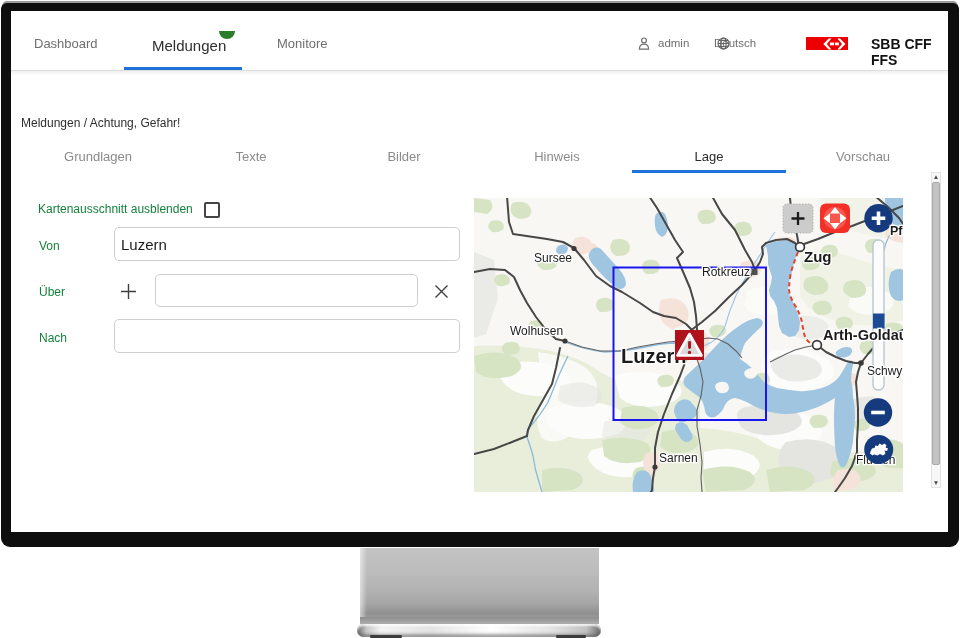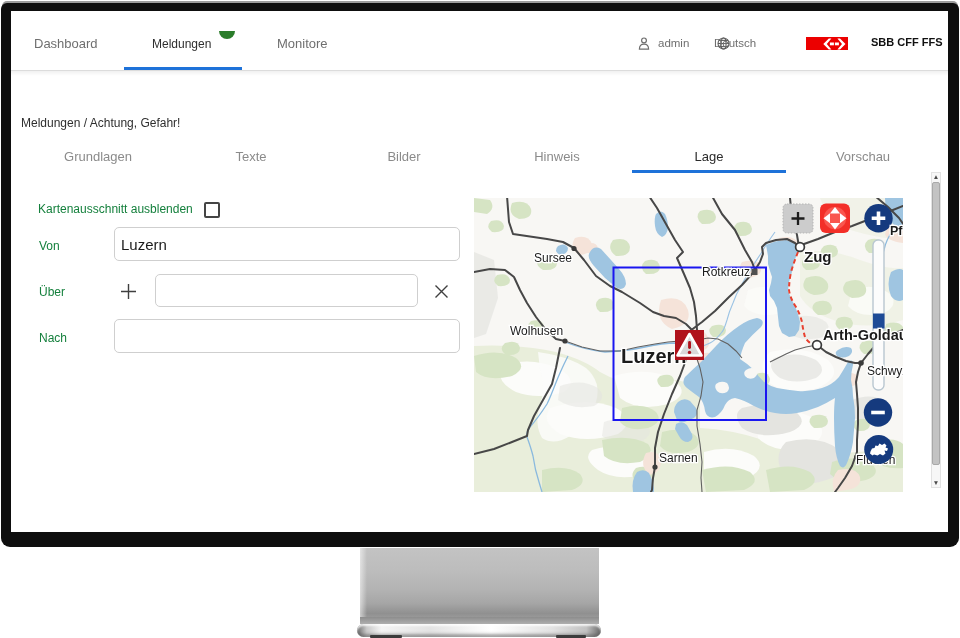--- a/index.html
+++ b/index.html
@@ -45,21 +45,21 @@
   <div class="abs" id="bezel"></div>
   <div class="abs" id="screen"></div>
   <div class="abs" id="stand"></div>
   <div class="abs" id="standhl"></div>
   <div class="abs" id="standband"></div>
   <div class="abs" id="base"></div>
   <div class="abs foot" style="left:370px;width:32px;"></div>
   <div class="abs foot" style="left:556px;width:30px;"></div>
 
   <div class="abs navtxt" style="left:34px;top:36px;">Dashboard</div>
-  <div class="abs navtxt" style="left:152px;top:37px;color:#2e2e2e;font-size:12px;">Meldungen</div>
+  <div class="abs navtxt" style="left:152px;top:37px;color:#2e2e2e;font-size:15px;">Meldungen</div>
   <div class="abs" id="greenbadge"></div>
   <div class="abs navtxt" style="left:277px;top:36px;">Monitore</div>
   <svg class="abs" style="left:638px;top:37px;" width="12" height="13" viewBox="0 0 12 13">
     <circle cx="6" cy="3.4" r="2.4" fill="none" stroke="#6f6f6f" stroke-width="1.2"></circle>
     <path d="M1.4 12.2 C1.4 8.6 3.5 7.2 6 7.2 C8.5 7.2 10.6 8.6 10.6 12.2 Z" fill="none" stroke="#6f6f6f" stroke-width="1.2"></path>
   </svg>
   <div class="abs navtxt" style="left:658px;top:37px;font-size:11.5px;text-align:right;">admin</div>
   <svg class="abs" style="left:717px;top:37px;" width="13" height="13" viewBox="0 0 13 13">
     <g fill="none" stroke="#5c5c5c" stroke-width="1.1">
       <circle cx="6.5" cy="6.5" r="5.5"></circle>
@@ -72,21 +72,21 @@
   <div class="abs navtxt" style="left:714px;top:37px;font-size:11.5px;">Deutsch</div>
   <div class="abs" style="left:806px;top:36.5px;width:42px;height:13.8px;background:#ec0000;"></div>
   <svg class="abs" style="left:806px;top:36.5px;" width="42" height="13.8" viewBox="0 0 42 13.8">
     <g fill="#ffffff">
       <path d="M34 1.4 L31.4 1.4 L36 6.9 L31.4 12.4 L34 12.4 L39.5 6.9 Z"></path>
       <path d="M22.8 1.4 L25.4 1.4 L20.8 6.9 L25.4 12.4 L22.8 12.4 L17.3 6.9 Z"></path>
       <rect x="23.9" y="5.5" width="4" height="2.8"></rect>
       <rect x="28.9" y="5.5" width="4" height="2.8"></rect>
     </g>
   </svg>
-  <div class="abs" style="left:871px;top:36px;font-size:11px;font-weight:bold;color:#111;text-align:center;">SBB CFF FFS</div>
+  <div class="abs" style="left:871px;top:36px;font-size:14px;font-weight:bold;color:#111;">SBB CFF FFS</div>
 
   <div class="abs" id="nav-border"></div>
   <div class="abs" id="nav-shadow"></div>
   <div class="abs" id="meld-underline"></div>
 
   <div class="abs" style="left:21px;top:116px;font-size:12px;color:#2e2e2e;">Meldungen / Achtung, Gefahr!</div>
 
   <div class="abs tab" style="left:21px;">Grundlagen</div>
   <div class="abs tab" style="left:174px;">Texte</div>
   <div class="abs tab" style="left:327px;">Bilder</div>

